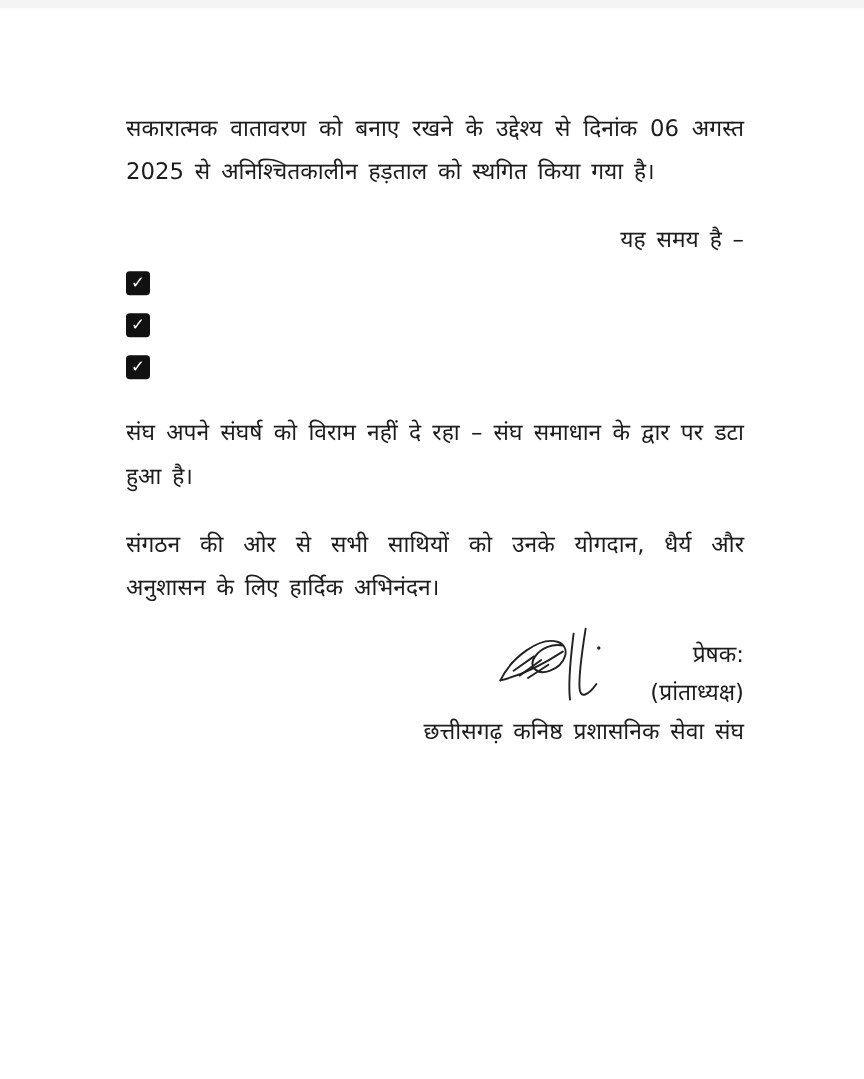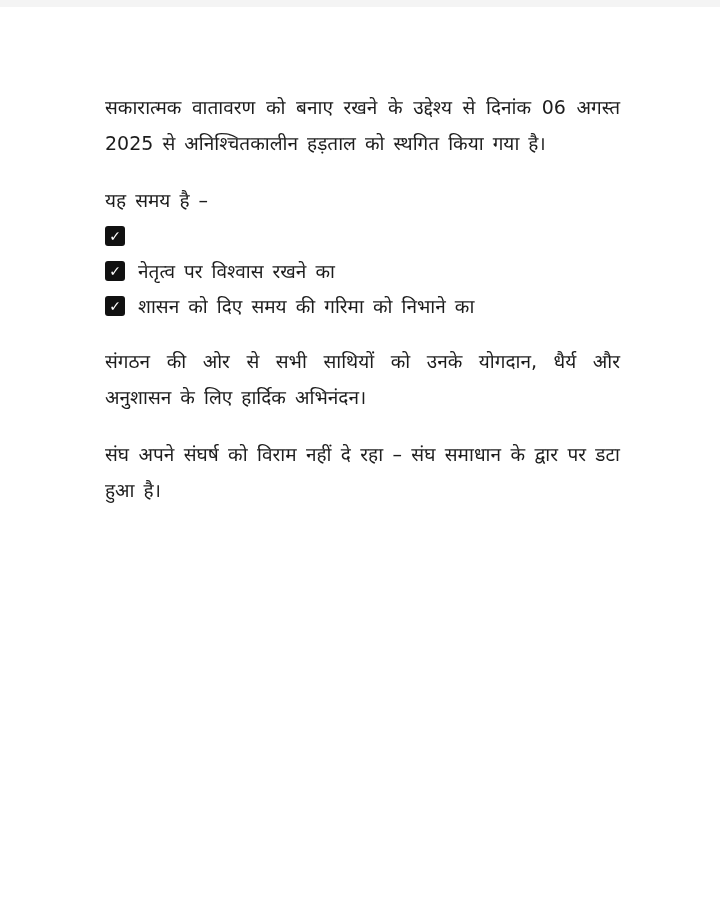--- a/index.html
+++ b/index.html
@@ -20,21 +20,21 @@
   .content {
     padding: 82px 100px 0 105px;
     font-size: 19px;
     line-height: 36px;
   }
   .para {
     margin: 0 0 21px 0;
     text-align: justify;
     word-spacing: 3px;
   }
-  .check-section { margin-bottom: 20px; }
+  .check-section { margin-bottom: 20px; text-align: right; }
   .check-intro {
     margin: 0;
     word-spacing: 3px;
   }
   .check-row {
     display: flex;
     align-items: center;
     height: 35px;
     gap: 13px;
     word-spacing: 3px;
@@ -80,28 +80,43 @@
 
   <div class="check-section">
     <p class="check-intro">यह समय है –</p>
 
     <div class="check-row">
       <span class="checkbox">✓</span>
     </div>
 
     <div class="check-row">
       <span class="checkbox">✓</span>
-      <span class="check-label">नेतृत्व पर विश्वास रखने का</span>
     </div>
 
     <div class="check-row">
       <span class="checkbox">✓</span>
-      <span class="check-label">शासन को दिए समय की गरिमा को निभाने का</span>
     </div>
   </div>
 
 
+  <p class="para">संघ अपने संघर्ष को विराम नहीं दे रहा – संघ समाधान के द्वार पर डटा हुआ है।</p>
+
   <p class="para">संगठन की ओर से सभी साथियों को उनके योगदान, धैर्य और अनुशासन के लिए हार्दिक अभिनंदन।</p>
 
-  <p class="para">संघ अपने संघर्ष को विराम नहीं दे रहा – संघ समाधान के द्वार पर डटा हुआ है।</p>
-
+  <div class="sig-block">
+    <svg class="sig-svg" width="100" height="72" viewBox="0 0 100 72" fill="none" xmlns="http://www.w3.org/2000/svg">
+      <g stroke="#222222" stroke-width="1.6" stroke-linecap="round" fill="none">
+        <path d="M5 46 C14 27 38 9 53 14 C64 18 60 33 46 38 C35 42 28 34 34 26 C39 19 49 15 57 17"></path>
+        <path d="M5 46 C22 42 40 33 57 22"></path>
+        <path d="M16 38 L33 26"></path>
+        <path d="M21 42 L39 29"></path>
+        <path d="M28 44 L45 33"></path>
+        <path d="M66 7 C64 24 61 46 63 62"></path>
+        <path d="M76 3 C73 22 70 42 71 53 C71.5 61 78 59 85 49"></path>
+        <circle cx="87" cy="19" r="1.4" fill="#222222" stroke="none"></circle>
+      </g>
+    </svg>
+    <div class="sig-sender">प्रेषक:</div>
+    <div class="sig-designation">(प्रांताध्यक्ष)</div>
+    <div class="sig-org">छत्तीसगढ़ कनिष्ठ प्रशासनिक सेवा संघ</div>
+  </div>
 
 </div>
 
 </body></html>

